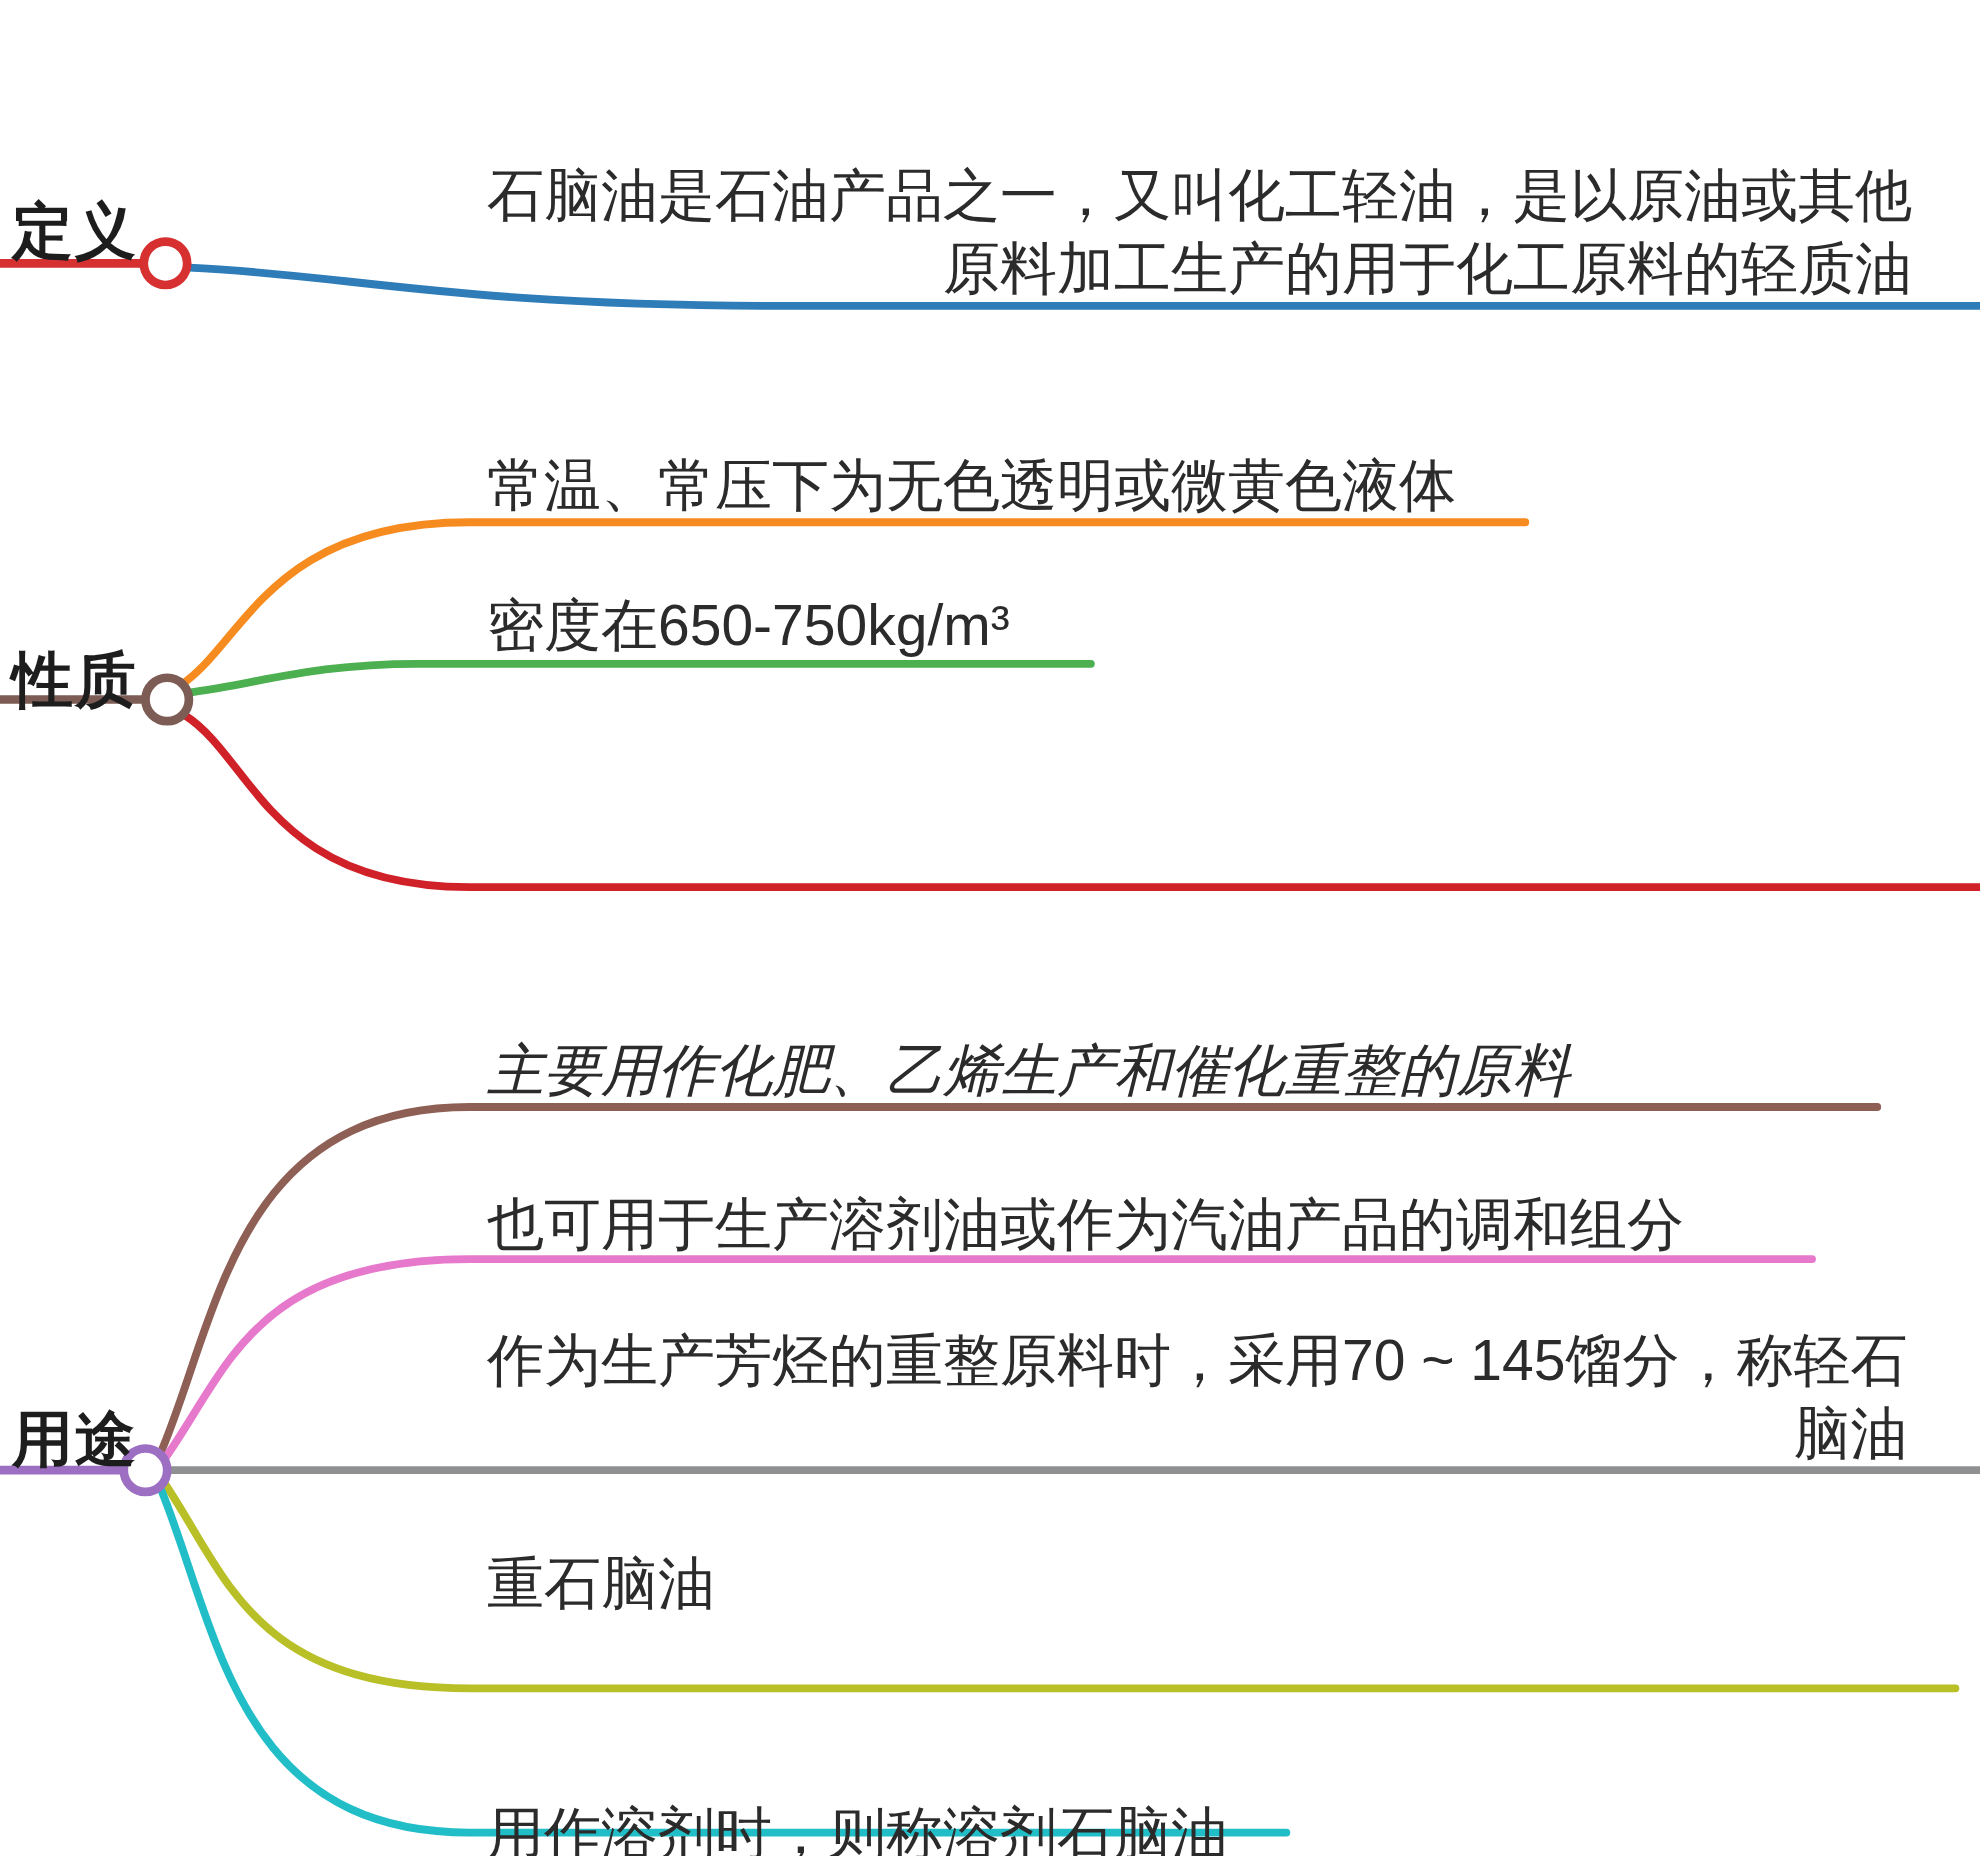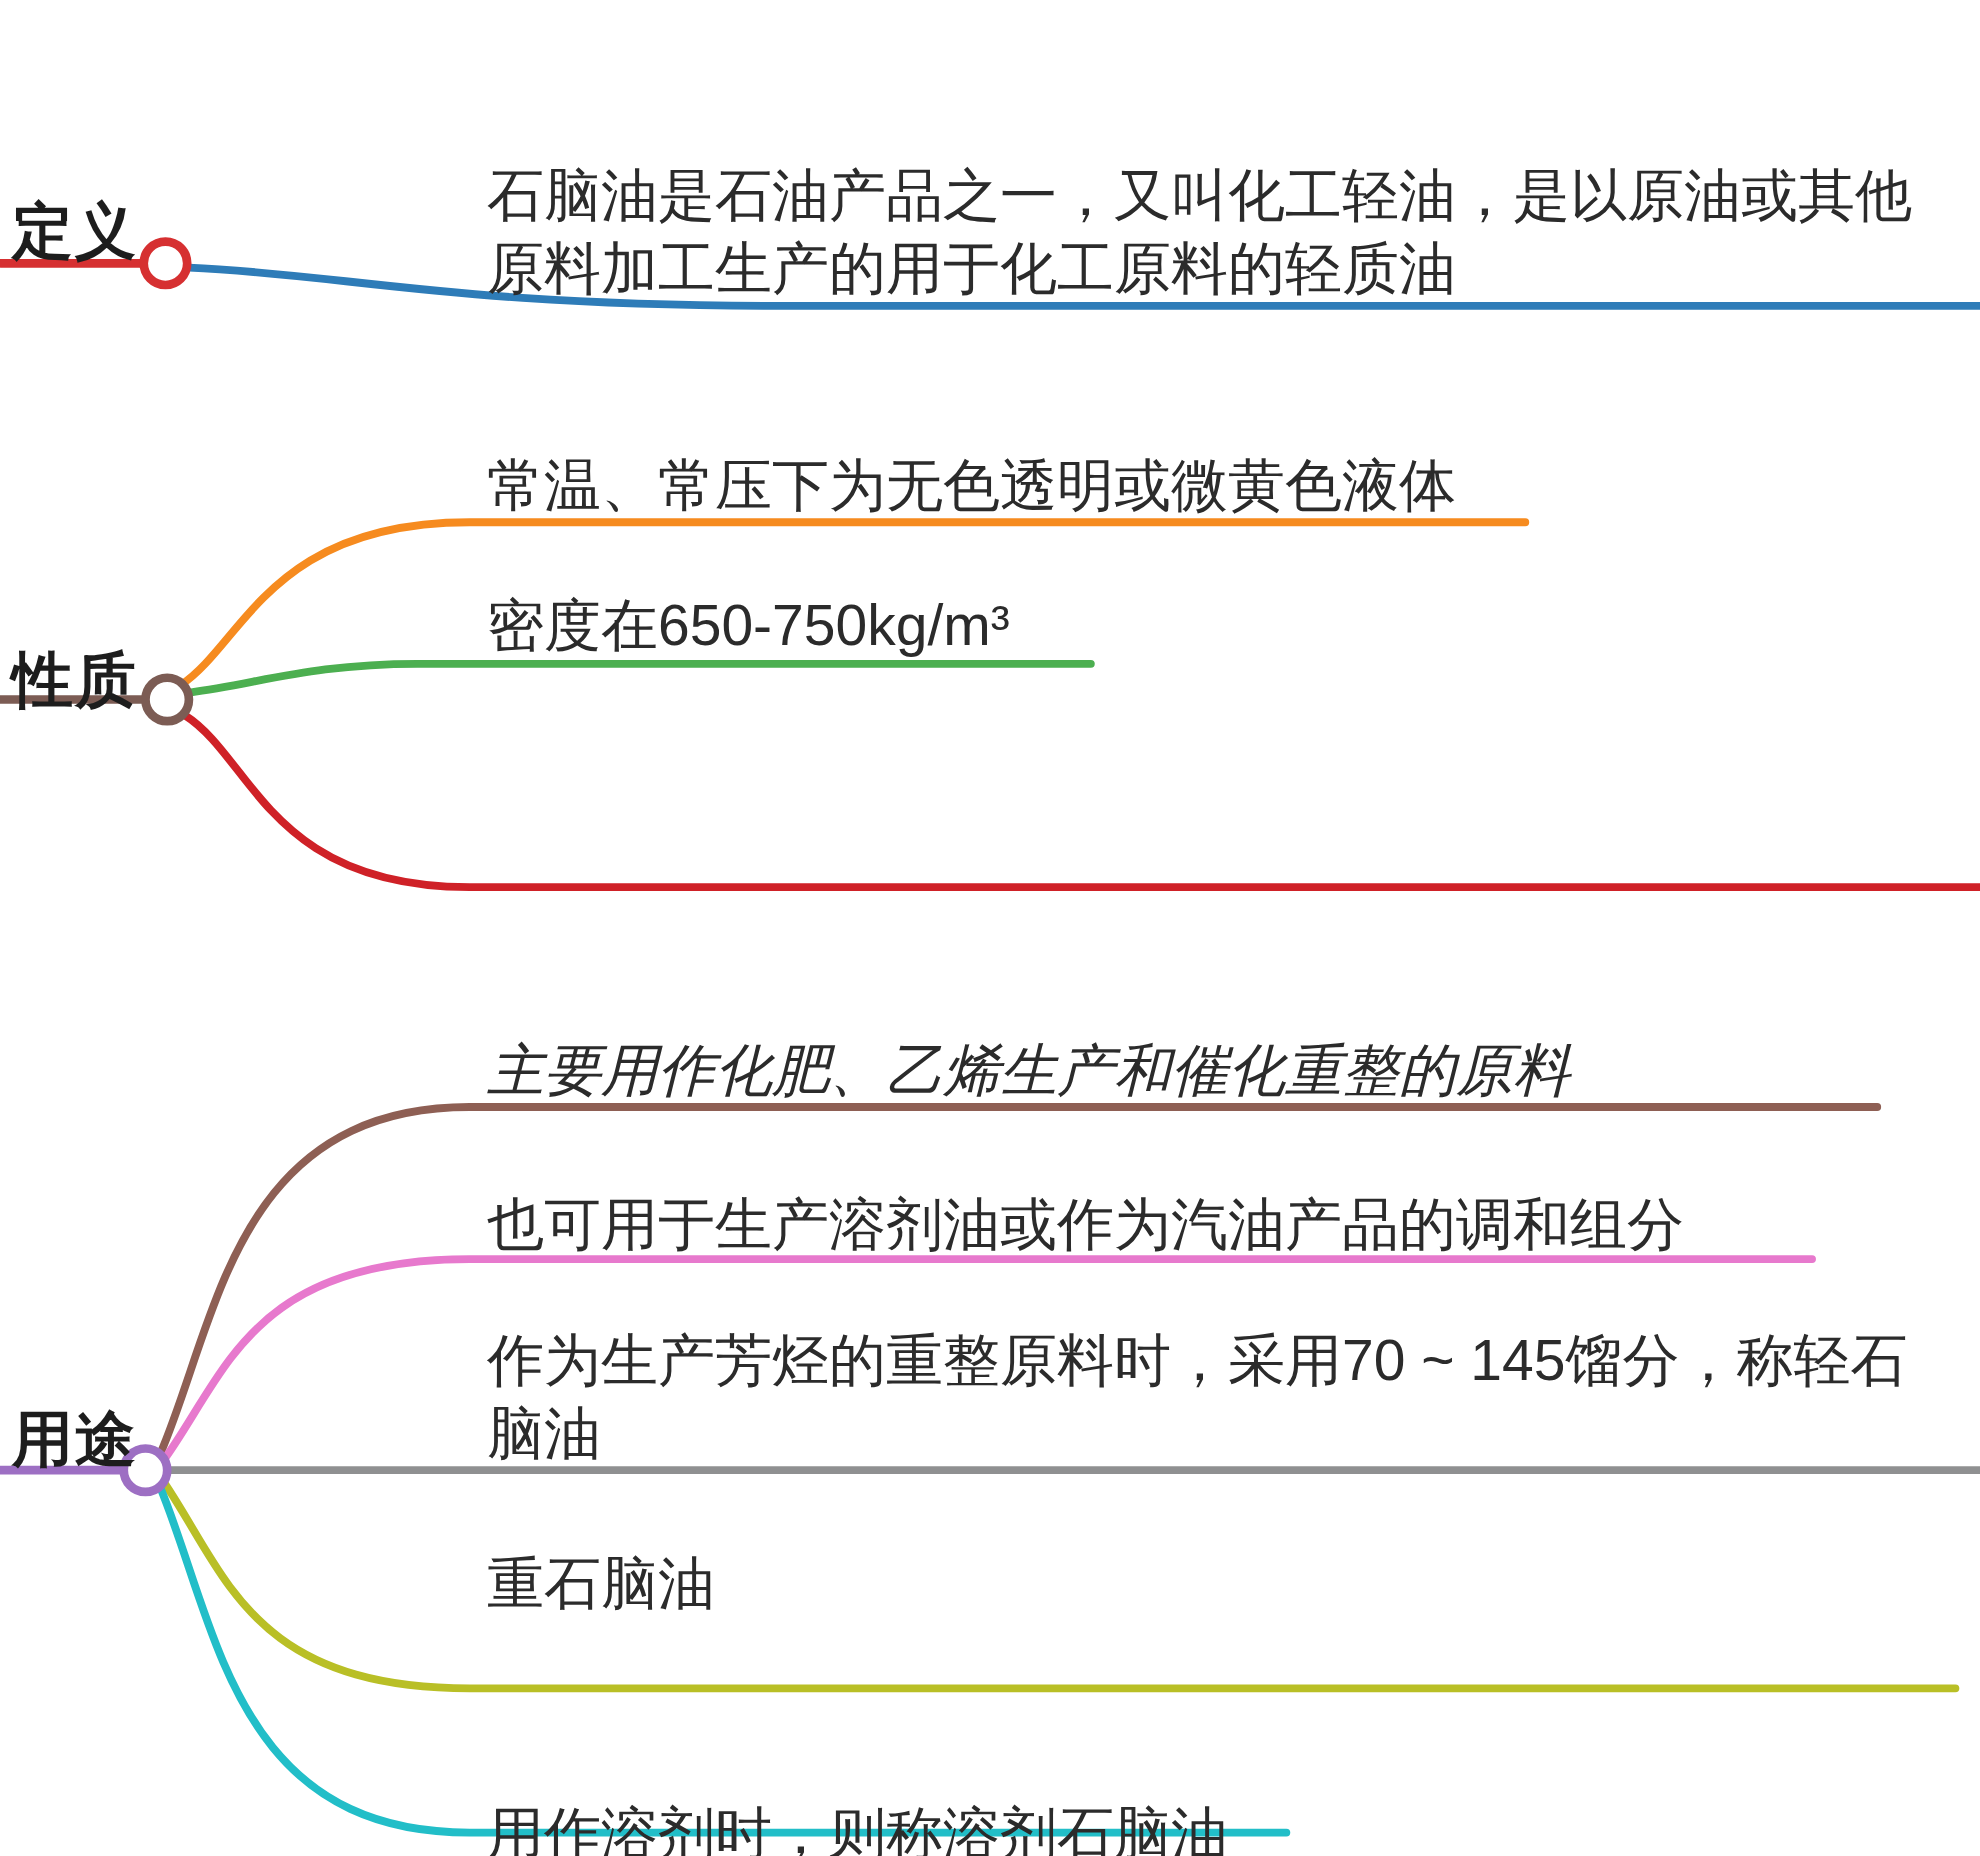--- a/index.html
+++ b/index.html
@@ -22,20 +22,21 @@
     letter-spacing:1.7px;
   }
   .topic{
     position:absolute;
     left:487px;
     font-size:57px;
     font-weight:400;
     color:#2b2b2b;
     line-height:73px;
     white-space:nowrap;
+    text-align:right;
   }
   .topic .line{display:block;}
 </style>
 </head>
 <body>
 
 <div id="stage">
 
   <svg id="wires" width="1981" height="1856" viewBox="0 0 2279 2136" fill="none" stroke-linecap="round" stroke-linejoin="round">
 

